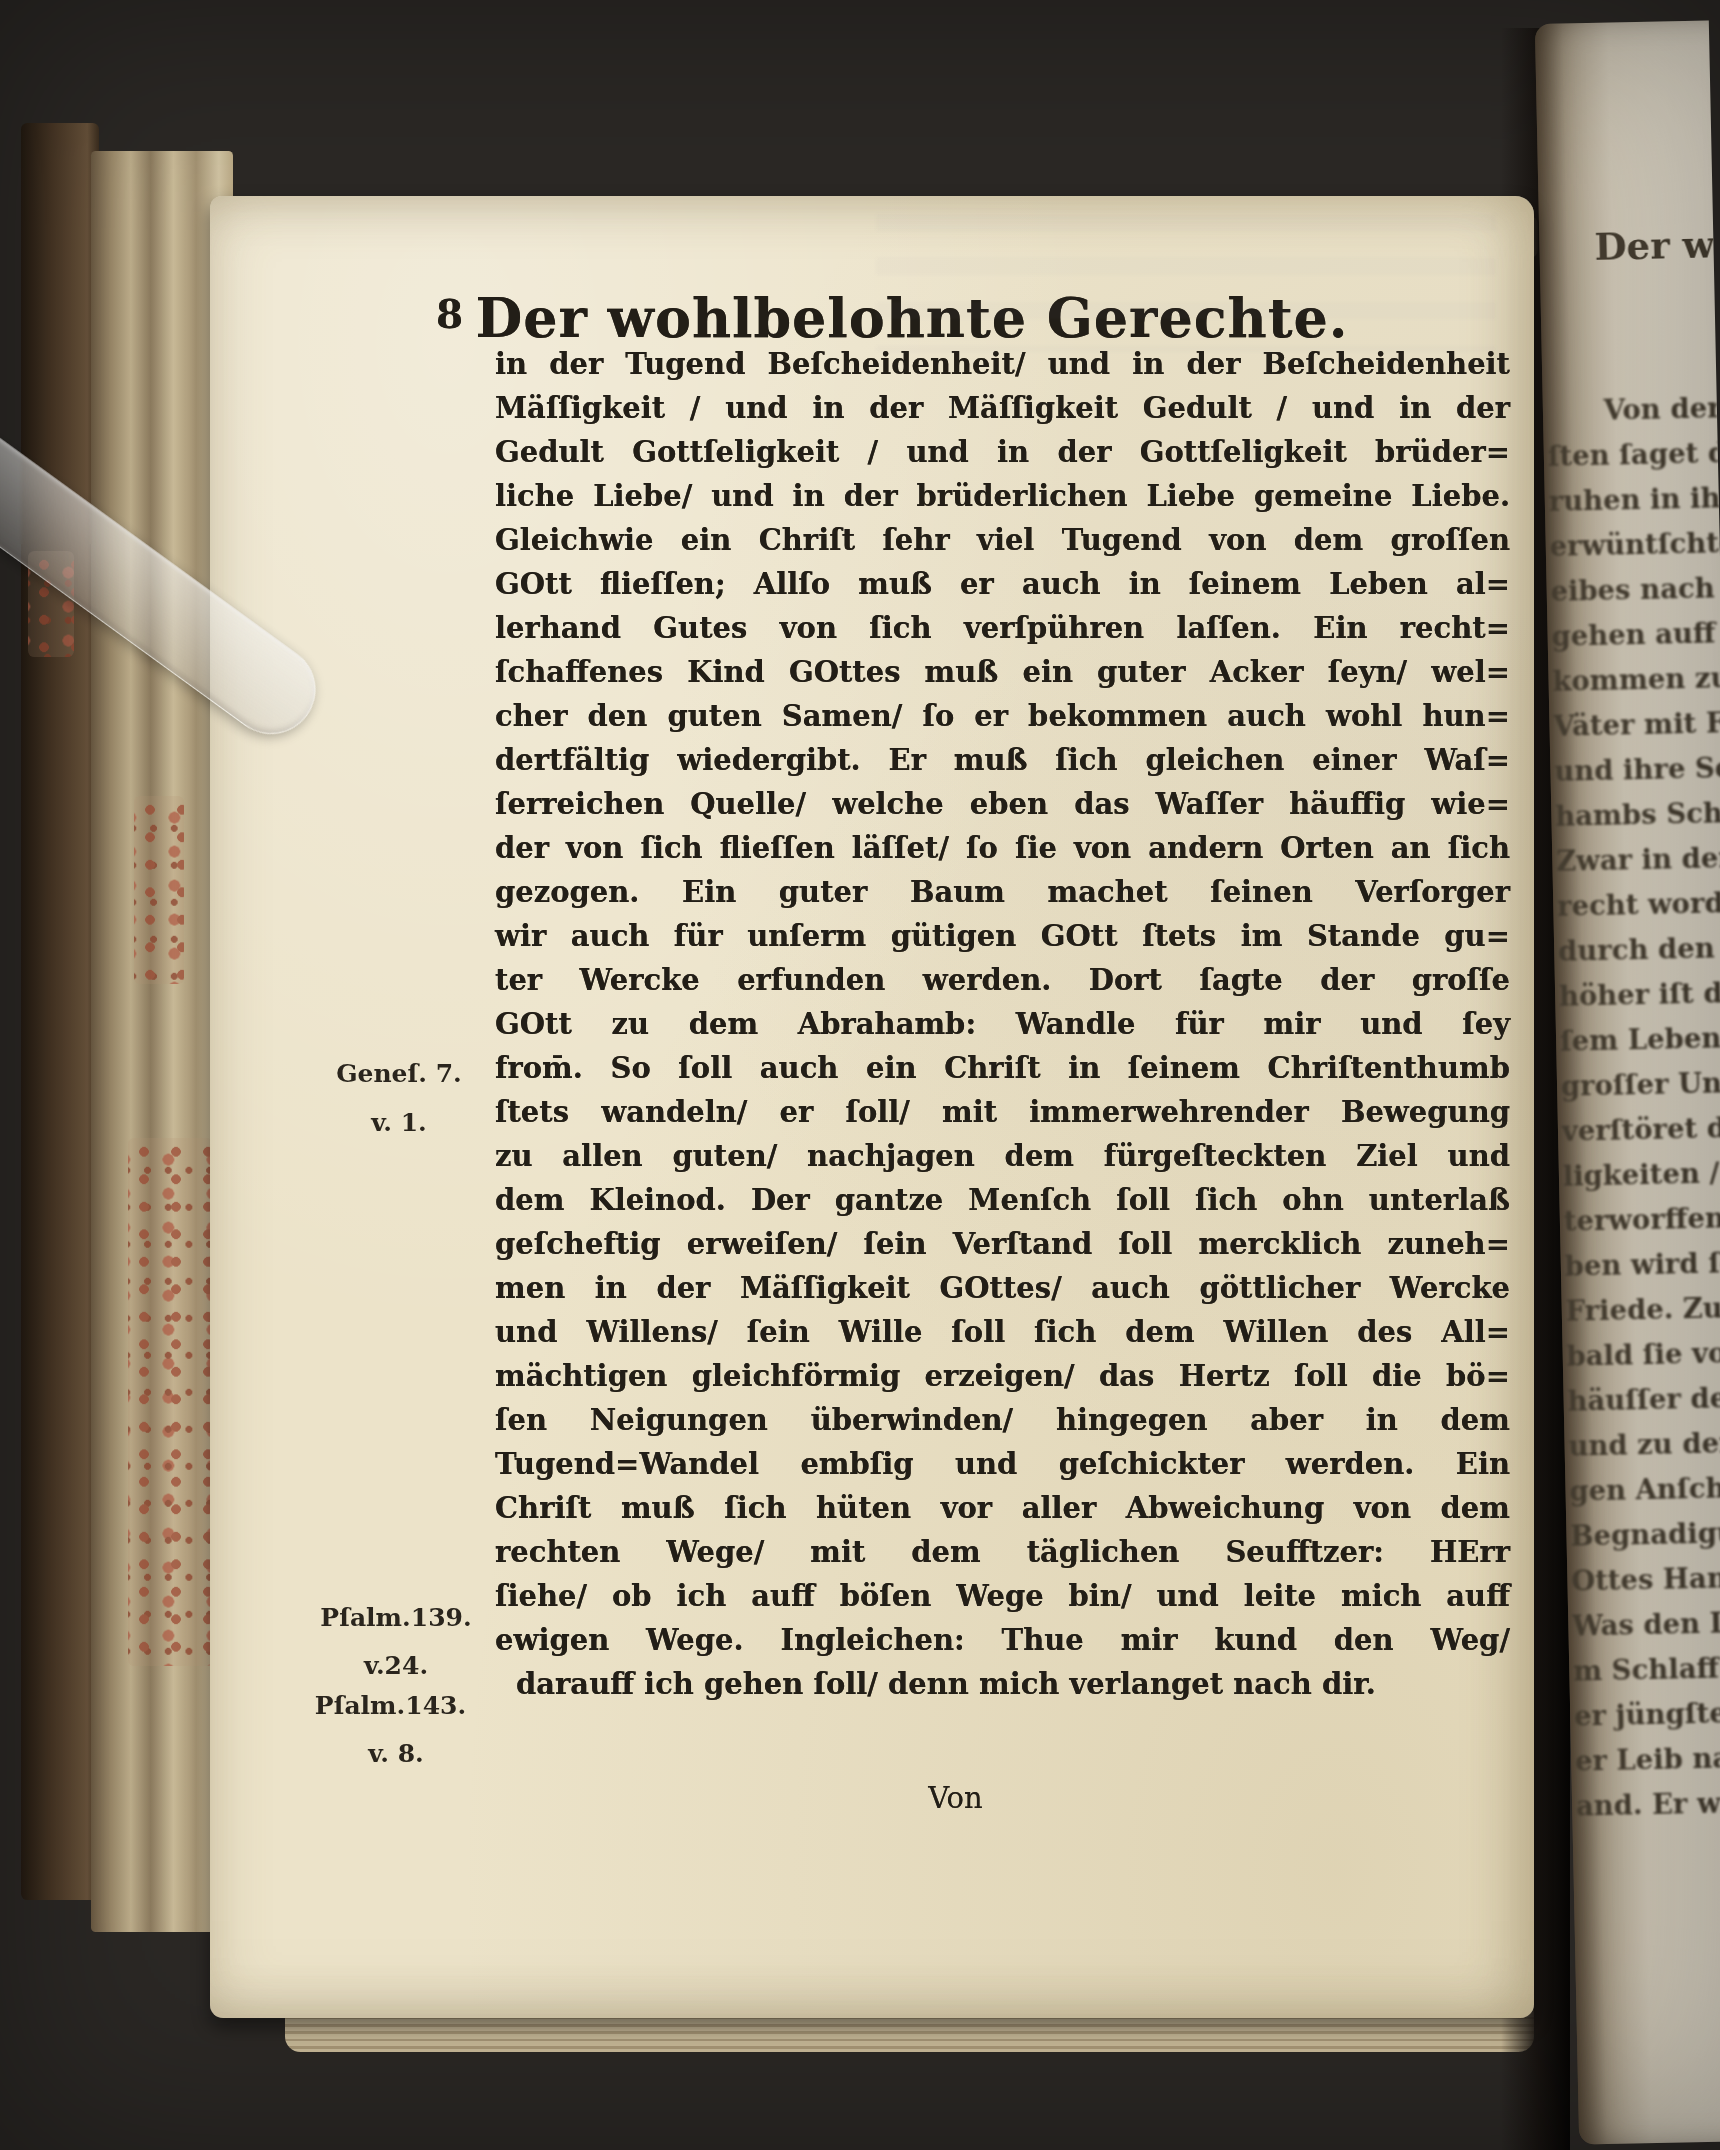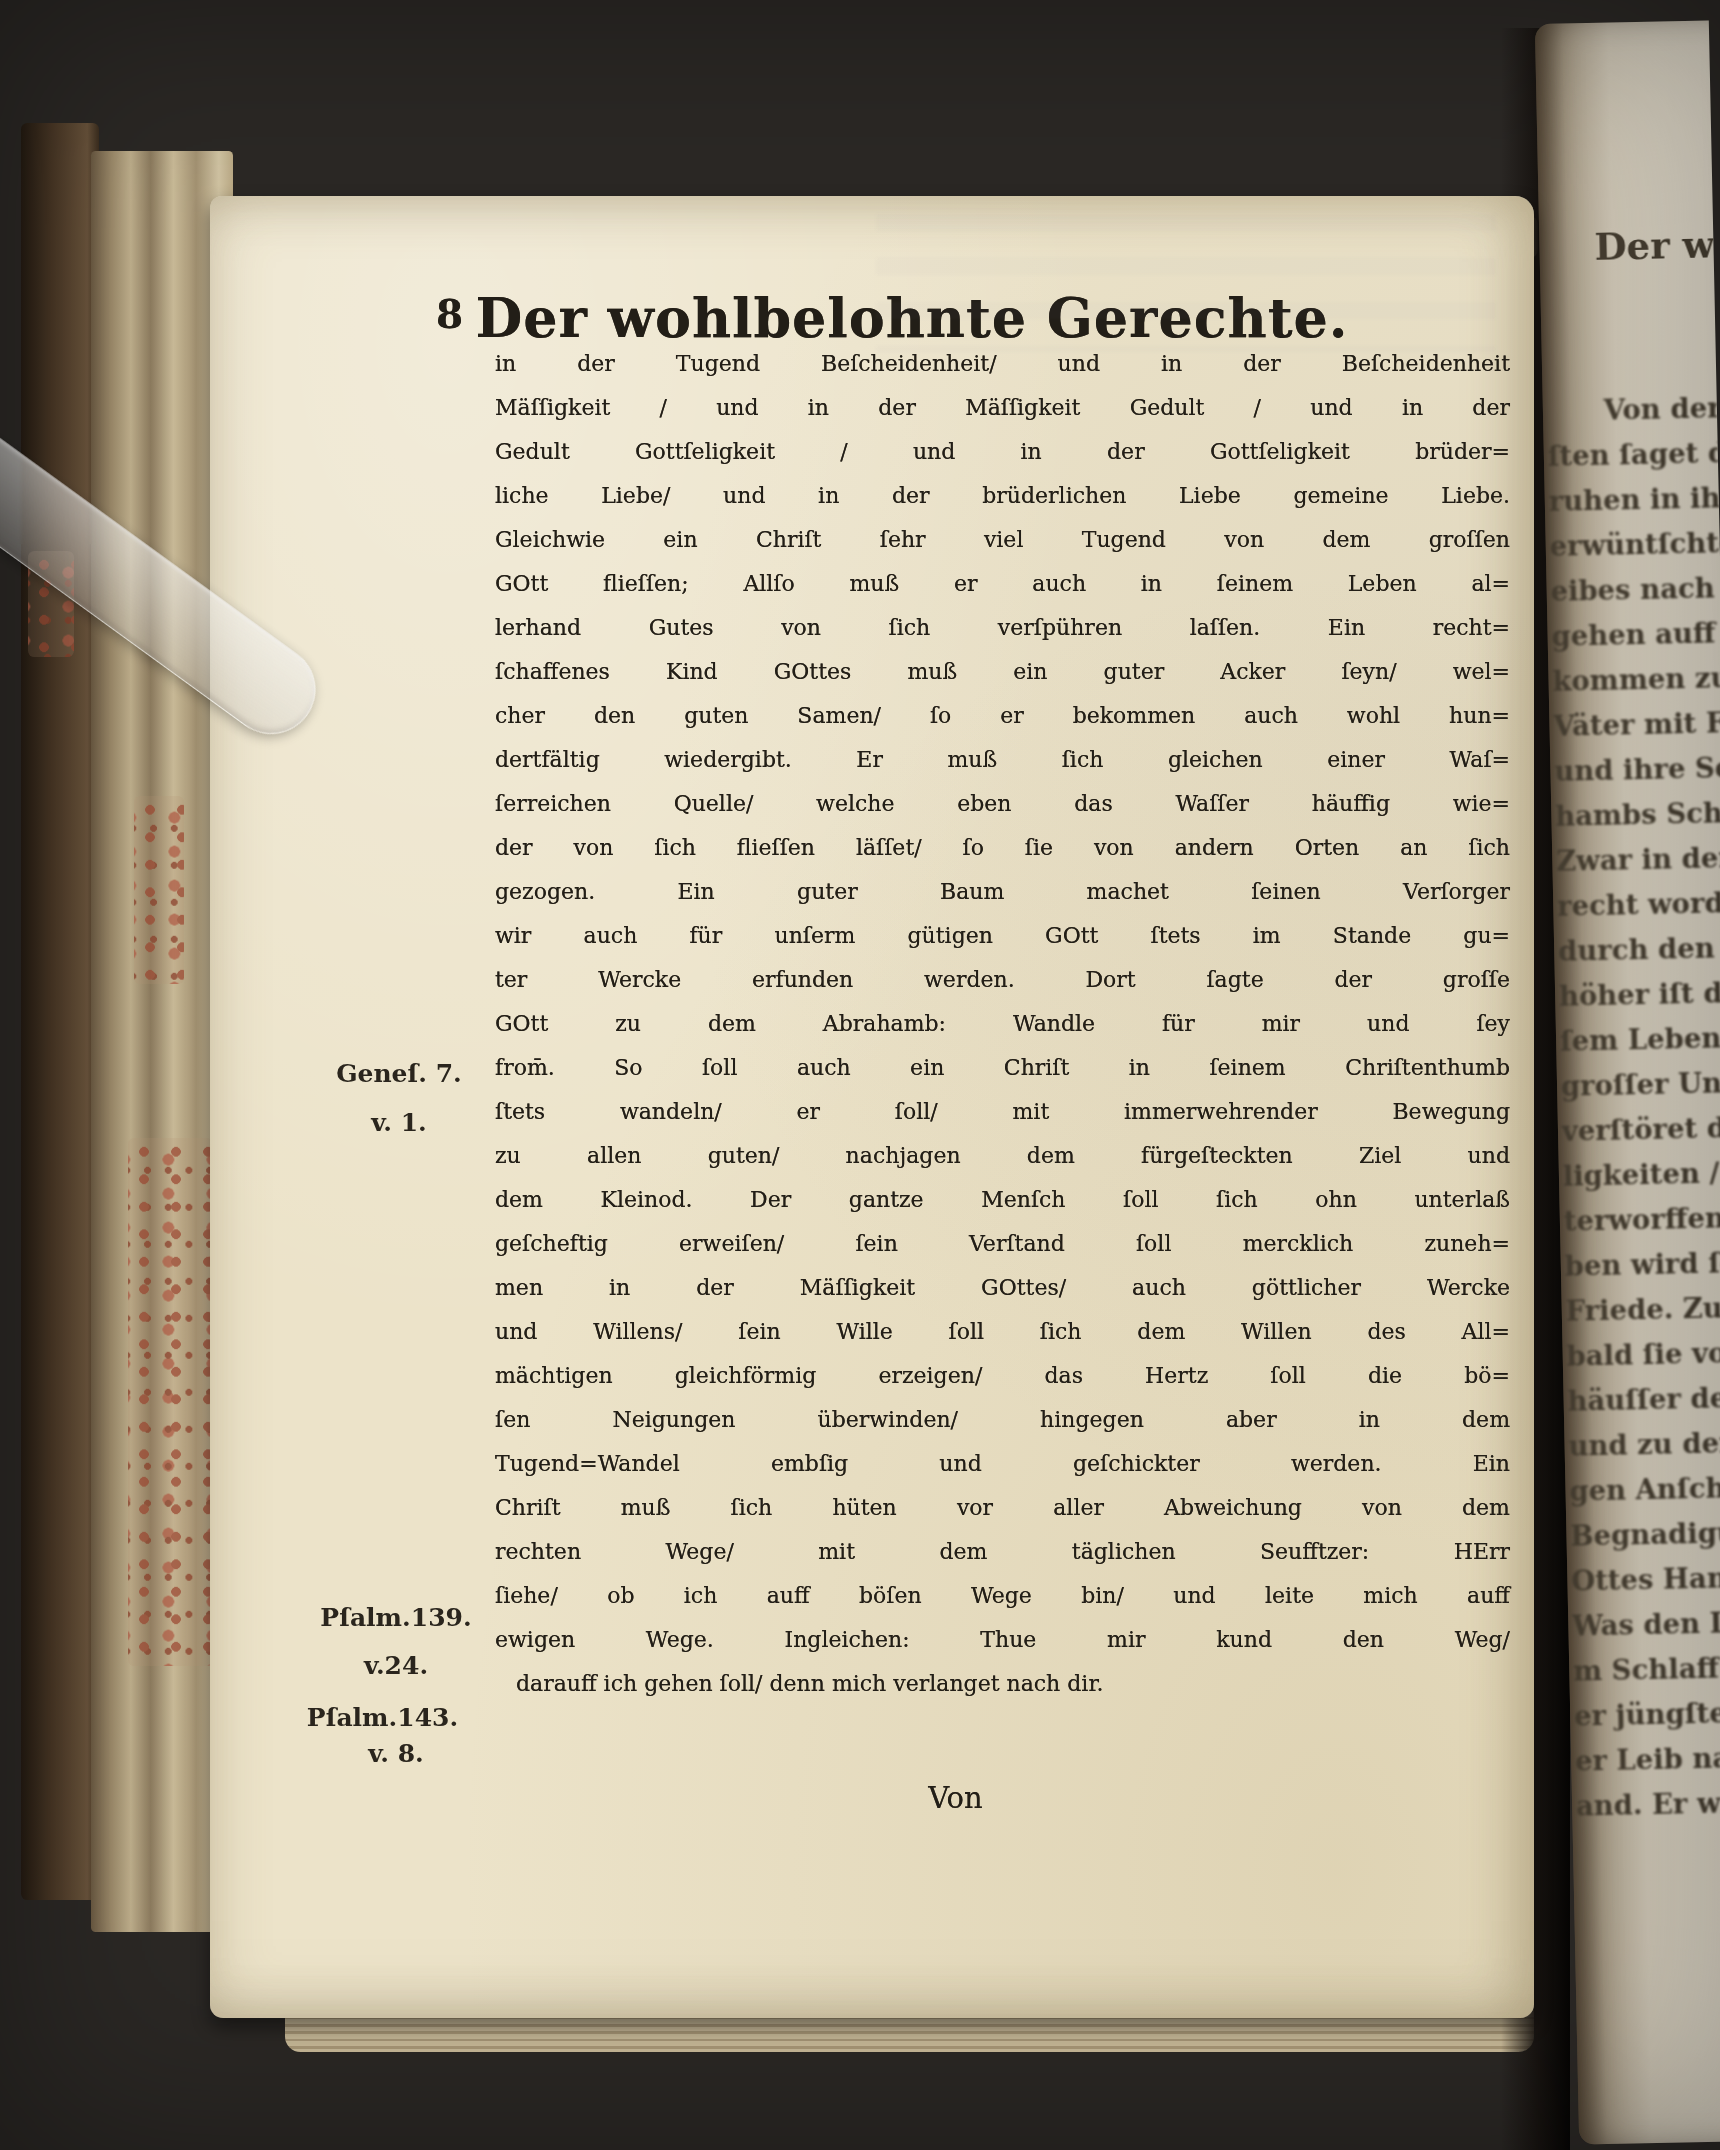--- a/index.html
+++ b/index.html
@@ -62,31 +62,31 @@
     border-radius:12px 18.4px 13.8px 13px;
     box-shadow:inset 0 0 60px rgba(125,105,65,.30), inset -25px 0 50px rgba(120,100,60,.22),
                0 8.3px 18.4px rgba(0,0,0,.45);}
   .ink{color:var(--ink,#221e17);text-shadow:0 0 0.6px rgba(25,18,6,.75);}
 
   .page-number{position:absolute;left:226px;top:95px;font-size:39px;font-weight:bold;}
   .running-title{position:absolute;left:151px;top:90px;width:1102px;text-align:center;
     font-size:54px;font-weight:bold;letter-spacing:0.9px;white-space:nowrap;}
 
   .textblock{position:absolute;left:285px;top:146px;width:1015px;}
-  .bodyline{line-height:44px;font-size:22px;font-weight:normal;
+  .bodyline{line-height:44px;font-size:29px;font-weight:bold;
     text-align:justify;text-align-last:justify;}
   .textblock > div:last-child{text-align-last:left;margin-left:21px;}
 
   .margin-note{position:absolute;text-align:center;font-size:25px;font-weight:600;
     color:var(--note_ink,#2a251d);font-family:"DejaVu Serif",serif;}
   .note-genes  {left:102px;top:863px;width:174px;}
   .note-genes-v{left:102px;top:912px;width:174px;}
   .note-ps139  {left:96px;top:1407px;width:180px;}
   .note-ps139-v{left:96px;top:1455px;width:180px;}
-  .note-ps143  {left:80px;top:1495px;width:185px;margin-top:12px;}
+  .note-ps143  {left:88px;top:1495px;width:185px;}
   .note-ps143-v{left:96px;top:1543px;width:180px;}
 
   .catchword{position:absolute;left:285px;top:1585px;width:1015px;text-align:center;
     padding-right:94px;box-sizing:border-box;font-size:29px;font-weight:normal;}
 
   
   .bleed{position:absolute;left:666px;top:18.4px;width:620px;height:138px;z-index:1;opacity:.55;
     background:repeating-linear-gradient(180deg,rgba(125,125,150,.07) 0 17.4px,transparent 17.4px 44px);
     filter:blur(1.8px);}
 

